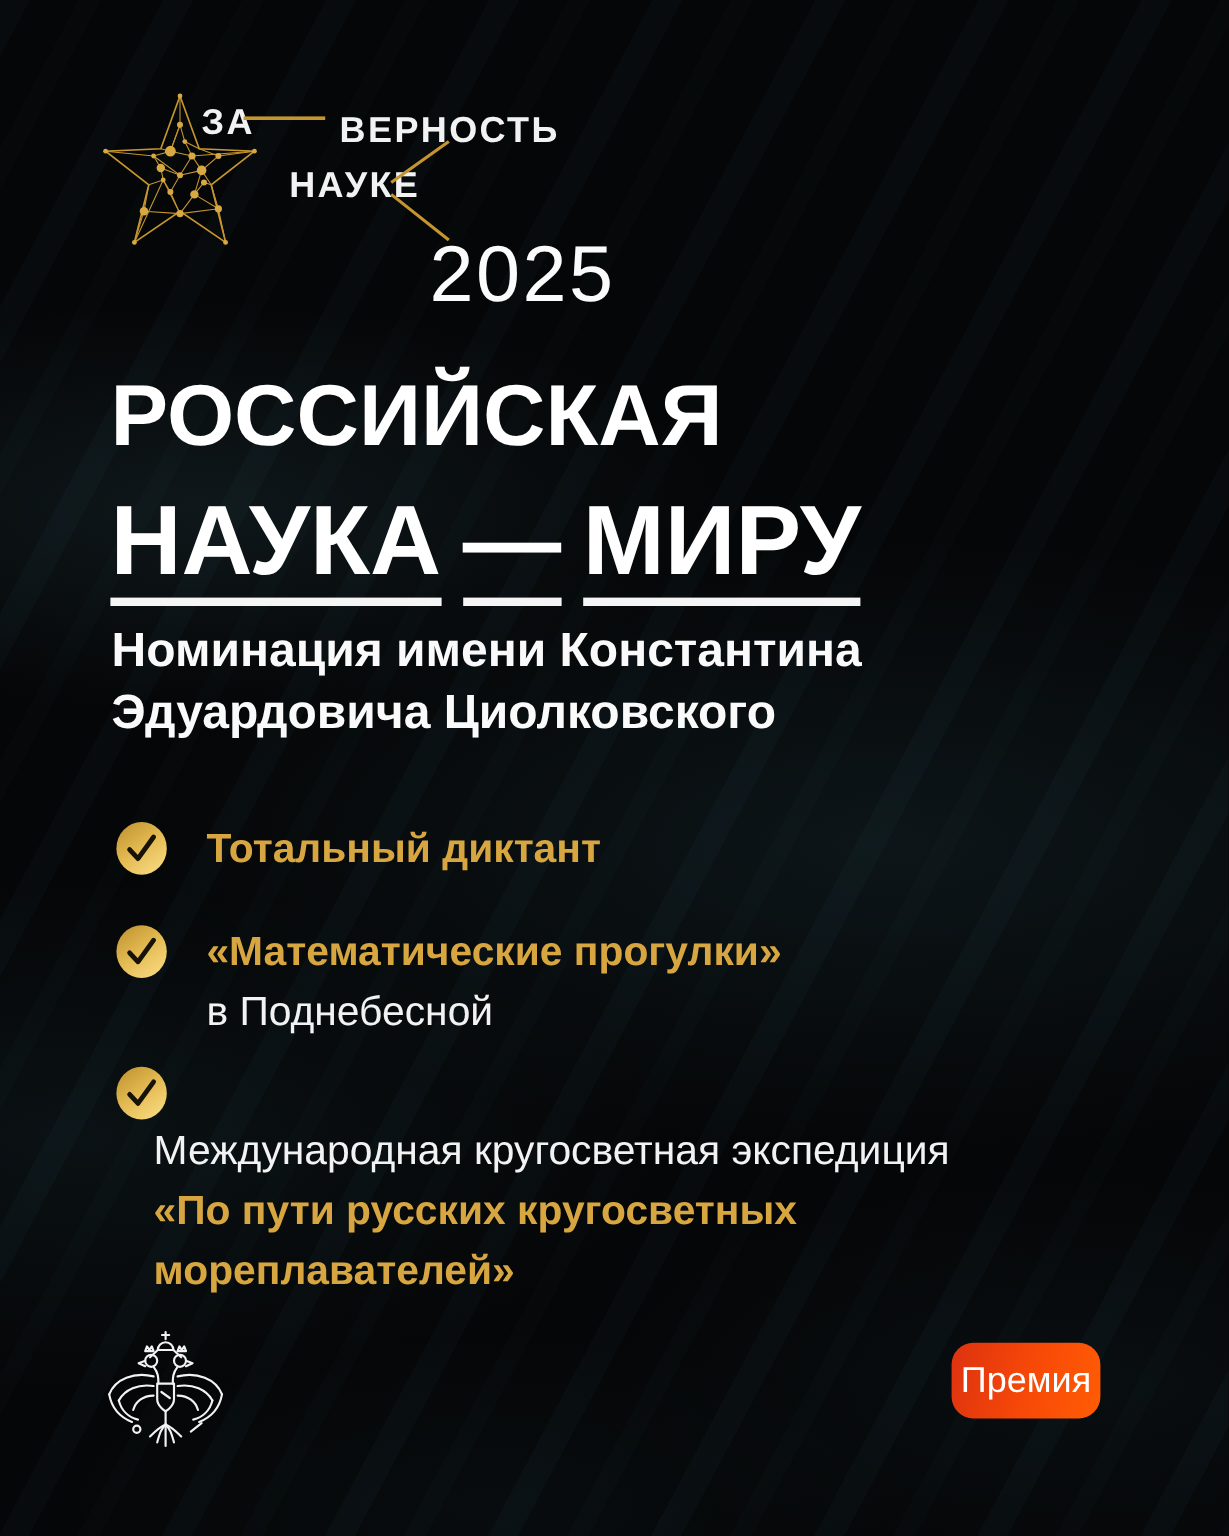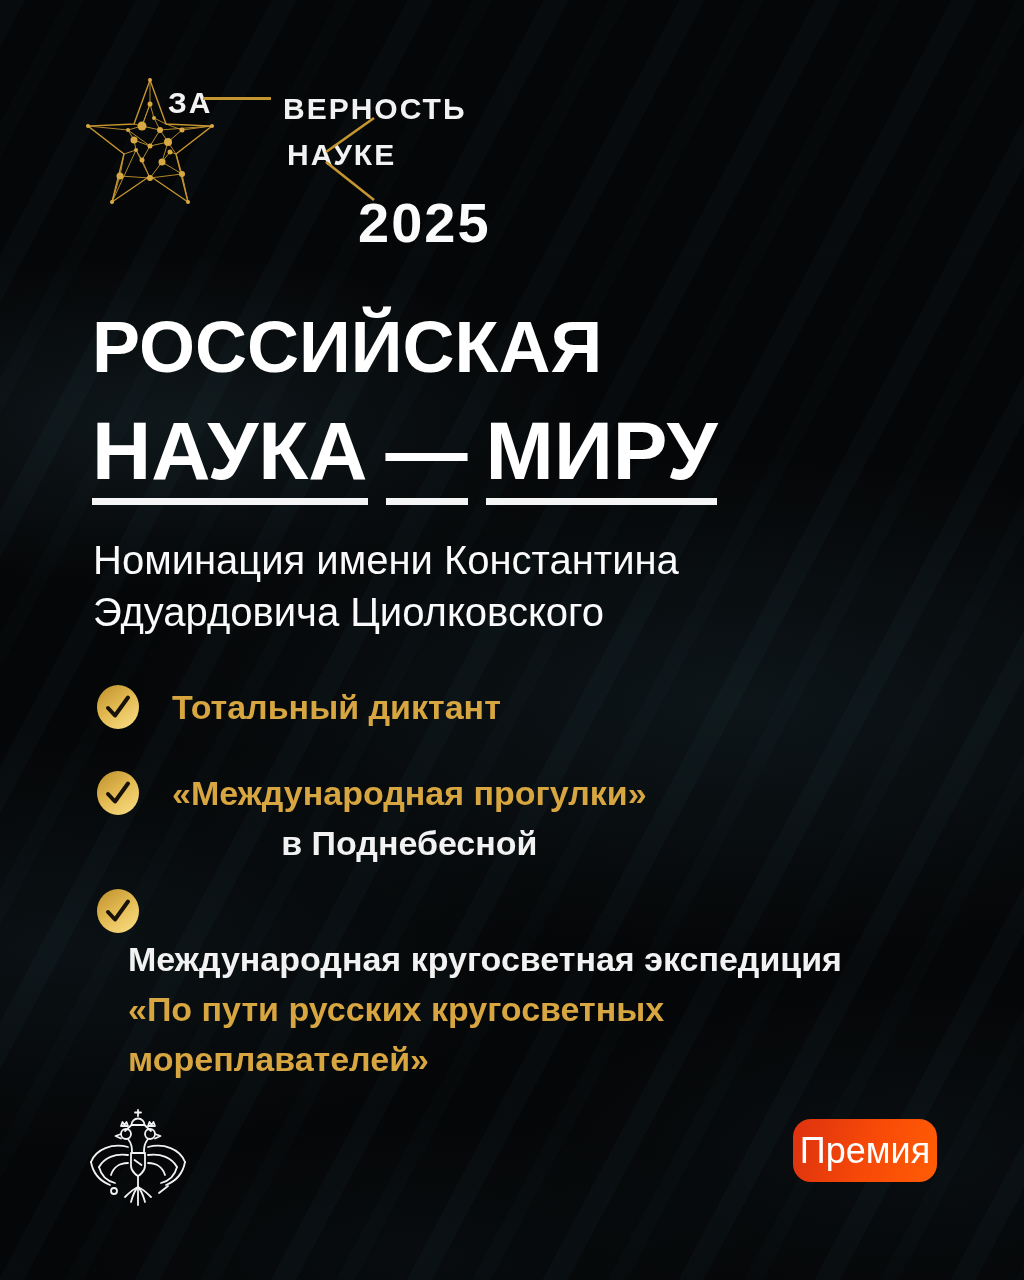--- a/index.html
+++ b/index.html
@@ -32,73 +32,73 @@
     pointer-events: none;
     mix-blend-mode: screen;
   }
   .layer { position: absolute; z-index: 2; }
 
   
   .logo-star { left: 84px; top: 74px; width: 132px; height: 140px; }
   .logo-word { color: #f2f2f2; font-size: 30px; font-weight: 700; letter-spacing: 2px; }
   .logo-za       { left: 168px; top: 86px; }
   .logo-vernost  { left: 283px; top: 92px; }
-  .logo-nauke    { left: 241px; top: 138px; margin-left: 46px; }
+  .logo-nauke    { left: 241px; top: 138px; }
   .logo-line { left: 203px; top: 97px; width: 68px; height: 3px; background: #c5952f; }
   .logo-chevron { left: 318px; top: 112px; width: 60px; height: 92px; }
-  .logo-year { left: 358px; top: 190px; font-size: 56px; font-weight: 700; letter-spacing: 2px; color: #fbfbfb; }
+  .logo-year { left: 358px; top: 190px; font-size: 66px; font-weight: 400; letter-spacing: 2px; color: #fbfbfb; }
 
   
   .title-line1 {
     left: 92px; top: 306px;
     font-size: 72px; font-weight: 700; letter-spacing: 0px;
     color: #ffffff; white-space: nowrap;
   }
   .title-line2 {
     left: 92px; top: 404px;
     font-size: 82px; font-weight: 800; letter-spacing: 0px;
     color: #ffffff; white-space: nowrap;
   }
   .title-line2 .u {
     display: inline-block;
     border-bottom: 7px solid #f5f5f5;
   }
   .title-line2 .dash { margin: 0 18px; }
 
   
   .subtitle {
-    left: 93px; top: 534px;
-    font-size: 40px; font-weight: 400; line-height: 52px;
+    left: 93px; top: 516px;
+    font-size: 40px; font-weight: 700; line-height: 52px;
     color: #fafafa;
   }
 
   
   .check-row { display: flex; align-items: flex-start; }
   .check-row .badge { flex: 0 0 auto; width: 44px; height: 46px; margin-top: 2px; }
   .check-row .lines { margin-left: 32px; font-size: 34px; line-height: 50px; }
   .row-1 { left: 96px; top: 682px; }
   .row-2 { left: 96px; top: 768px; }
   .row-3 { left: 96px; top: 886px; flex-direction: column; }
   .t-gold  { color: #d7a640; font-weight: 700; }
-  .t-white { color: #f2f2f2; font-weight: 700; text-align: center; }
+  .t-white { color: #f2f2f2; font-weight: 400; }
 
   
   .coat { left: 86px; top: 1108px; width: 104px; height: 100px; }
   .ministry {
     left: 186px; top: 1130px;
     font-size: 23px; font-weight: 700; line-height: 29px; letter-spacing: 1px;
     color: #f5f5f5;
   }
   .award-btn {
     left: 793px; top: 1119px;
-    width: 144px; height: 63px;
+    width: 124px; height: 63px;
     border: none; border-radius: 18px;
     background: linear-gradient(105deg, #dd3210 0%, #f84a07 55%, #ff5d05 100%);
     color: #ffffff; font-family: "Liberation Sans", sans-serif;
-    font-size: 36px; font-weight: 400;
+    font-size: 30px; font-weight: 400;
     display: flex; align-items: center; justify-content: center;
     cursor: pointer;
   }
 </style>
 </head>
 <body>
 
 <svg width="0" height="0" style="position:absolute" aria-hidden="true">
   <defs>
     <linearGradient id="goldGrad" x1="0" y1="0" x2="0.7" y2="1">
@@ -188,21 +188,21 @@
       <div class="t-gold">Тотальный диктант</div>
     </div>
   </div>
 
   <div class="layer check-row row-2">
     <svg class="badge" viewBox="0 0 44 46">
       <ellipse cx="22" cy="23" rx="21" ry="22" fill="url(#goldGrad)"></ellipse>
       <path d="M12,24 L19,31.5 L32,13.5" stroke="#171309" stroke-width="4" fill="none" stroke-linecap="round" stroke-linejoin="round"></path>
     </svg>
     <div class="lines">
-      <div class="t-gold">«Международная прогулки»</div>
+      <div class="t-gold">«Математические прогулки»</div>
       <div class="t-white">в Поднебесной</div>
     </div>
   </div>
 
   <div class="layer check-row row-3">
     <svg class="badge" viewBox="0 0 44 46">
       <ellipse cx="22" cy="23" rx="21" ry="22" fill="url(#goldGrad)"></ellipse>
       <path d="M12,24 L19,31.5 L32,13.5" stroke="#171309" stroke-width="4" fill="none" stroke-linecap="round" stroke-linejoin="round"></path>
     </svg>
     <div class="lines">

